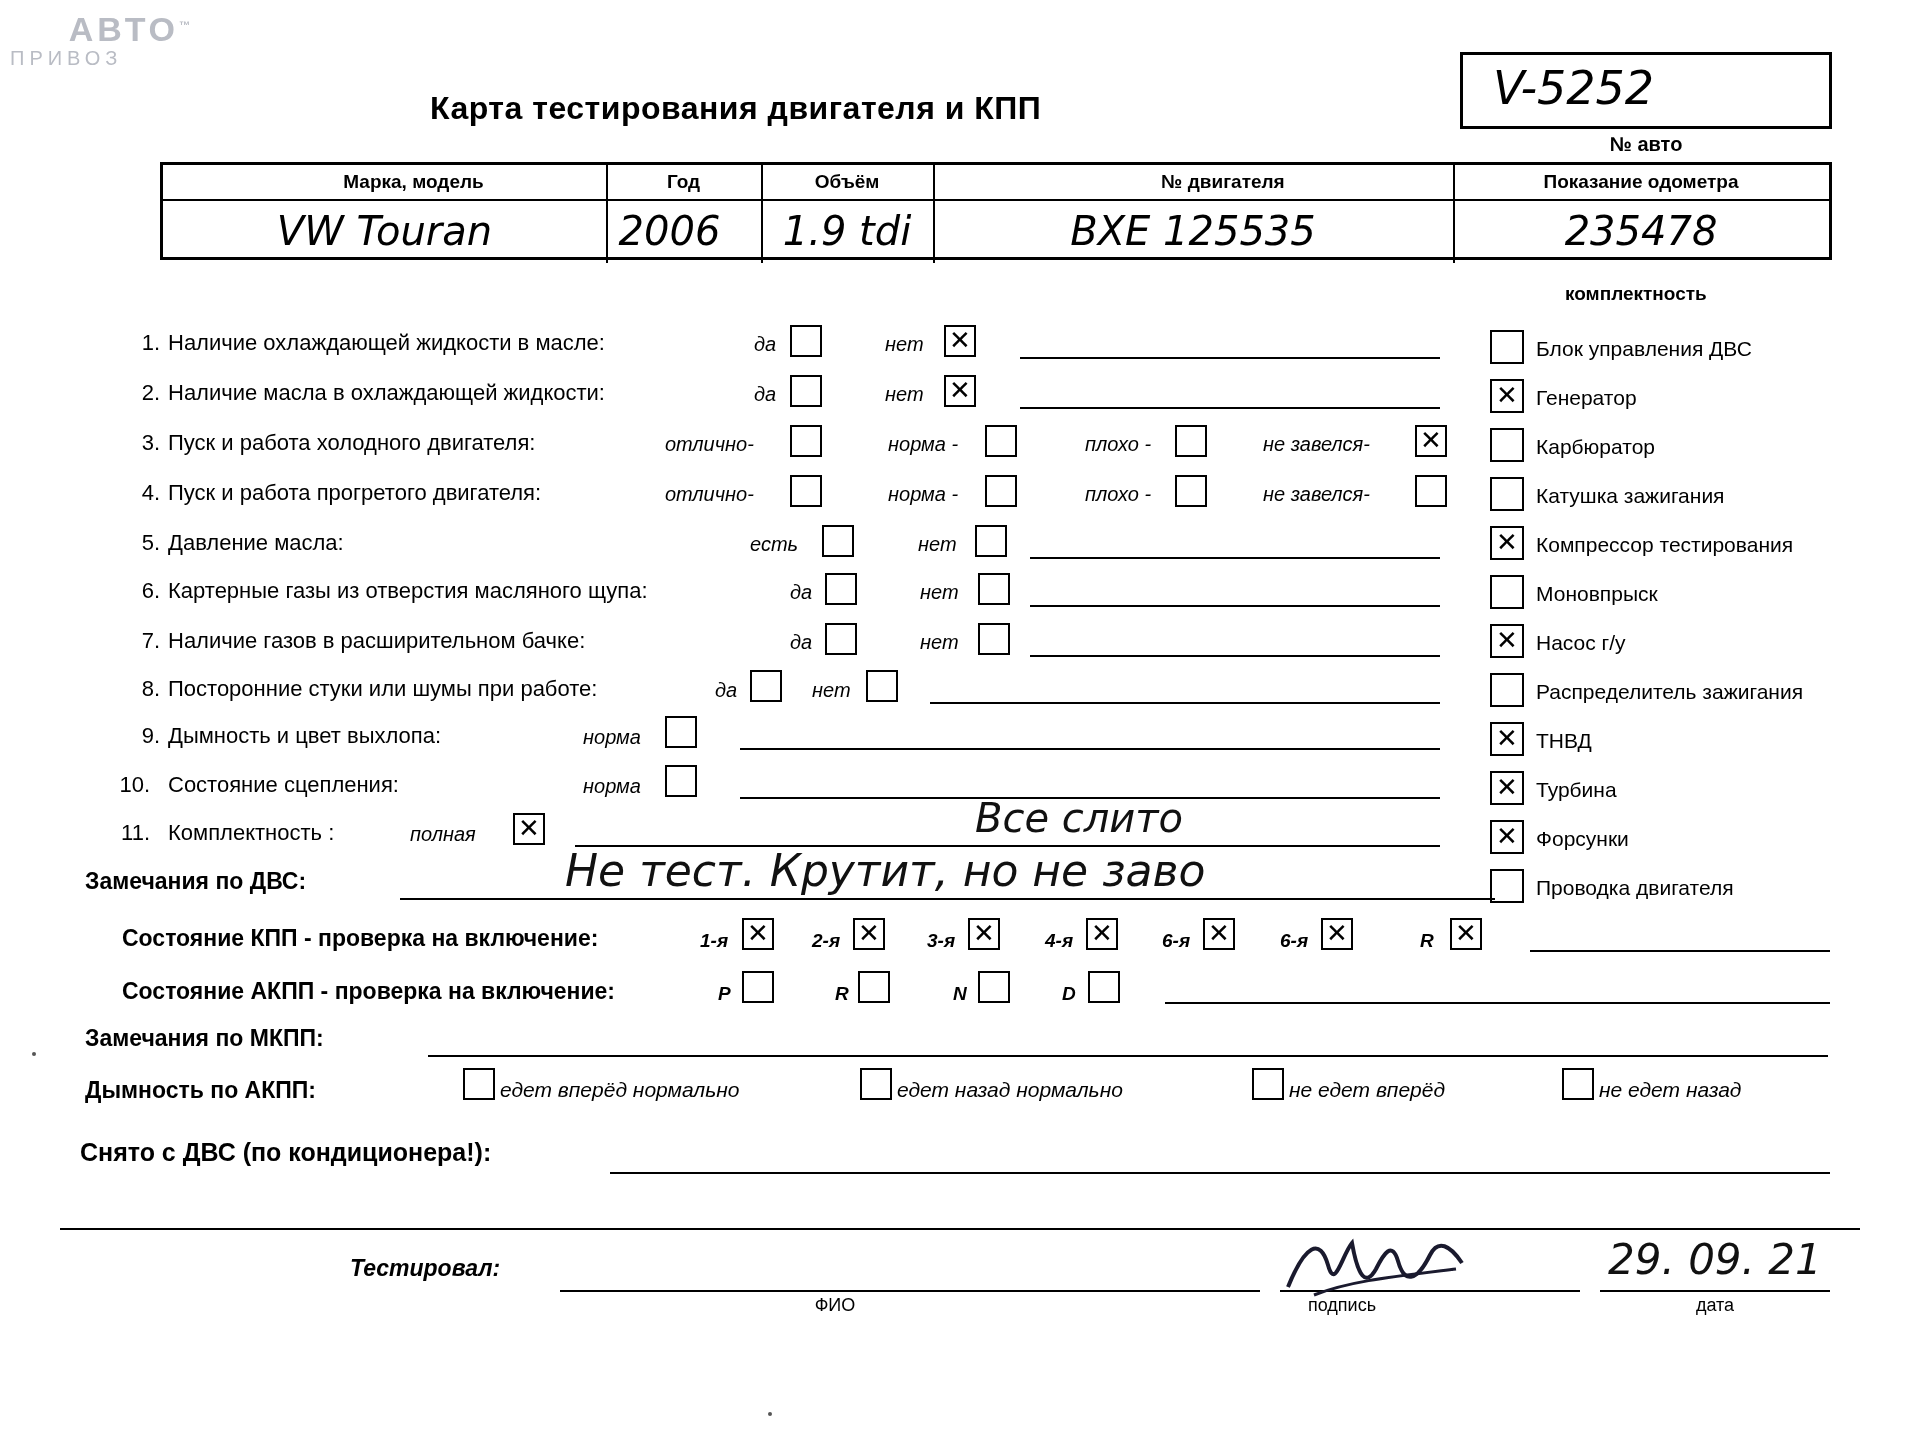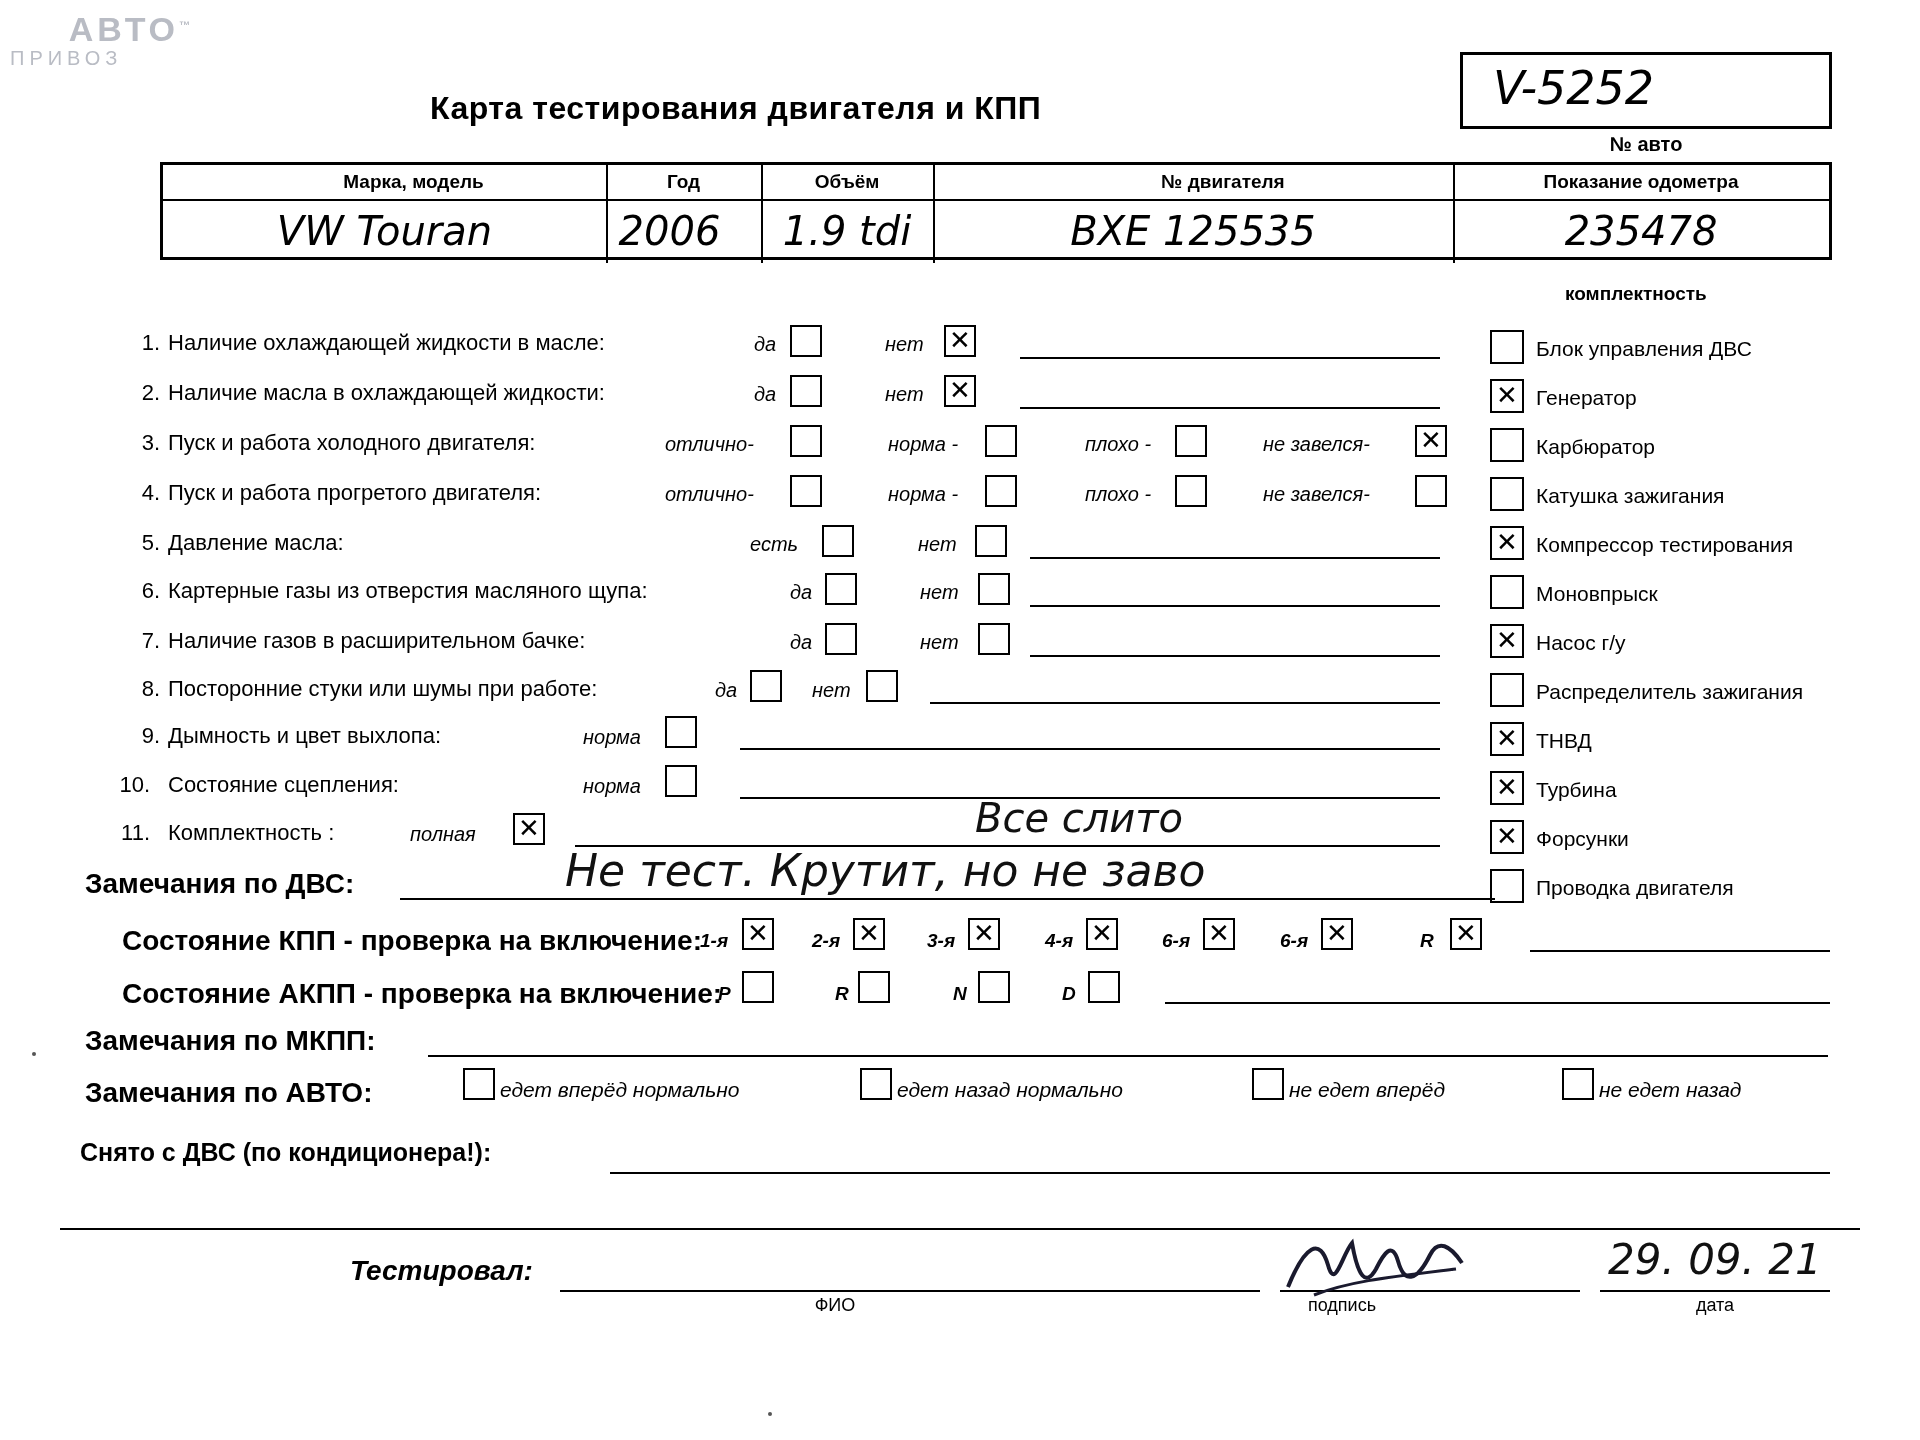--- a/index.html
+++ b/index.html
@@ -190,21 +190,21 @@
   }
   .rule {
     position: absolute;
     height: 0;
     border-bottom: 2px solid #000;
   }
 
   
   .seclabel {
     position: absolute;
-    font-size: 28px;
+    font-size: 23px;
     font-weight: bold;
     white-space: nowrap;
   }
   .gear {
     position: absolute;
     font-size: 19px;
     font-style: italic;
     font-weight: bold;
   }
 
@@ -438,21 +438,21 @@
   <div class="cb" style="left:858px;top:971px"></div>
   <div class="gear" style="left:953px;top:983px">N</div>
   <div class="cb" style="left:978px;top:971px"></div>
   <div class="gear" style="left:1062px;top:983px">D</div>
   <div class="cb" style="left:1088px;top:971px"></div>
   <div class="rule" style="left:1165px;top:1002px;width:665px"></div>
 
   <div class="seclabel" style="left:85px;top:1025px">Замечания по МКПП:</div>
   <div class="rule" style="left:428px;top:1055px;width:1400px"></div>
 
-  <div class="seclabel" style="left:85px;top:1077px">Замечания по АВТО:</div>
+  <div class="seclabel" style="left:85px;top:1077px">Дымность по АКПП:</div>
   <div class="cb" style="left:463px;top:1068px"></div>
   <div class="akpp-opt" style="left:500px;top:1078px">едет вперёд нормально</div>
   <div class="cb" style="left:860px;top:1068px"></div>
   <div class="akpp-opt" style="left:897px;top:1078px">едет назад нормально</div>
   <div class="cb" style="left:1252px;top:1068px"></div>
   <div class="akpp-opt" style="left:1289px;top:1078px">не едет вперёд</div>
   <div class="cb" style="left:1562px;top:1068px"></div>
   <div class="akpp-opt" style="left:1599px;top:1078px">не едет назад</div>
 
   <div class="seclabel" style="left:80px;top:1138px;font-size:25px">Снято с ДВС (по кондиционера!):</div>

